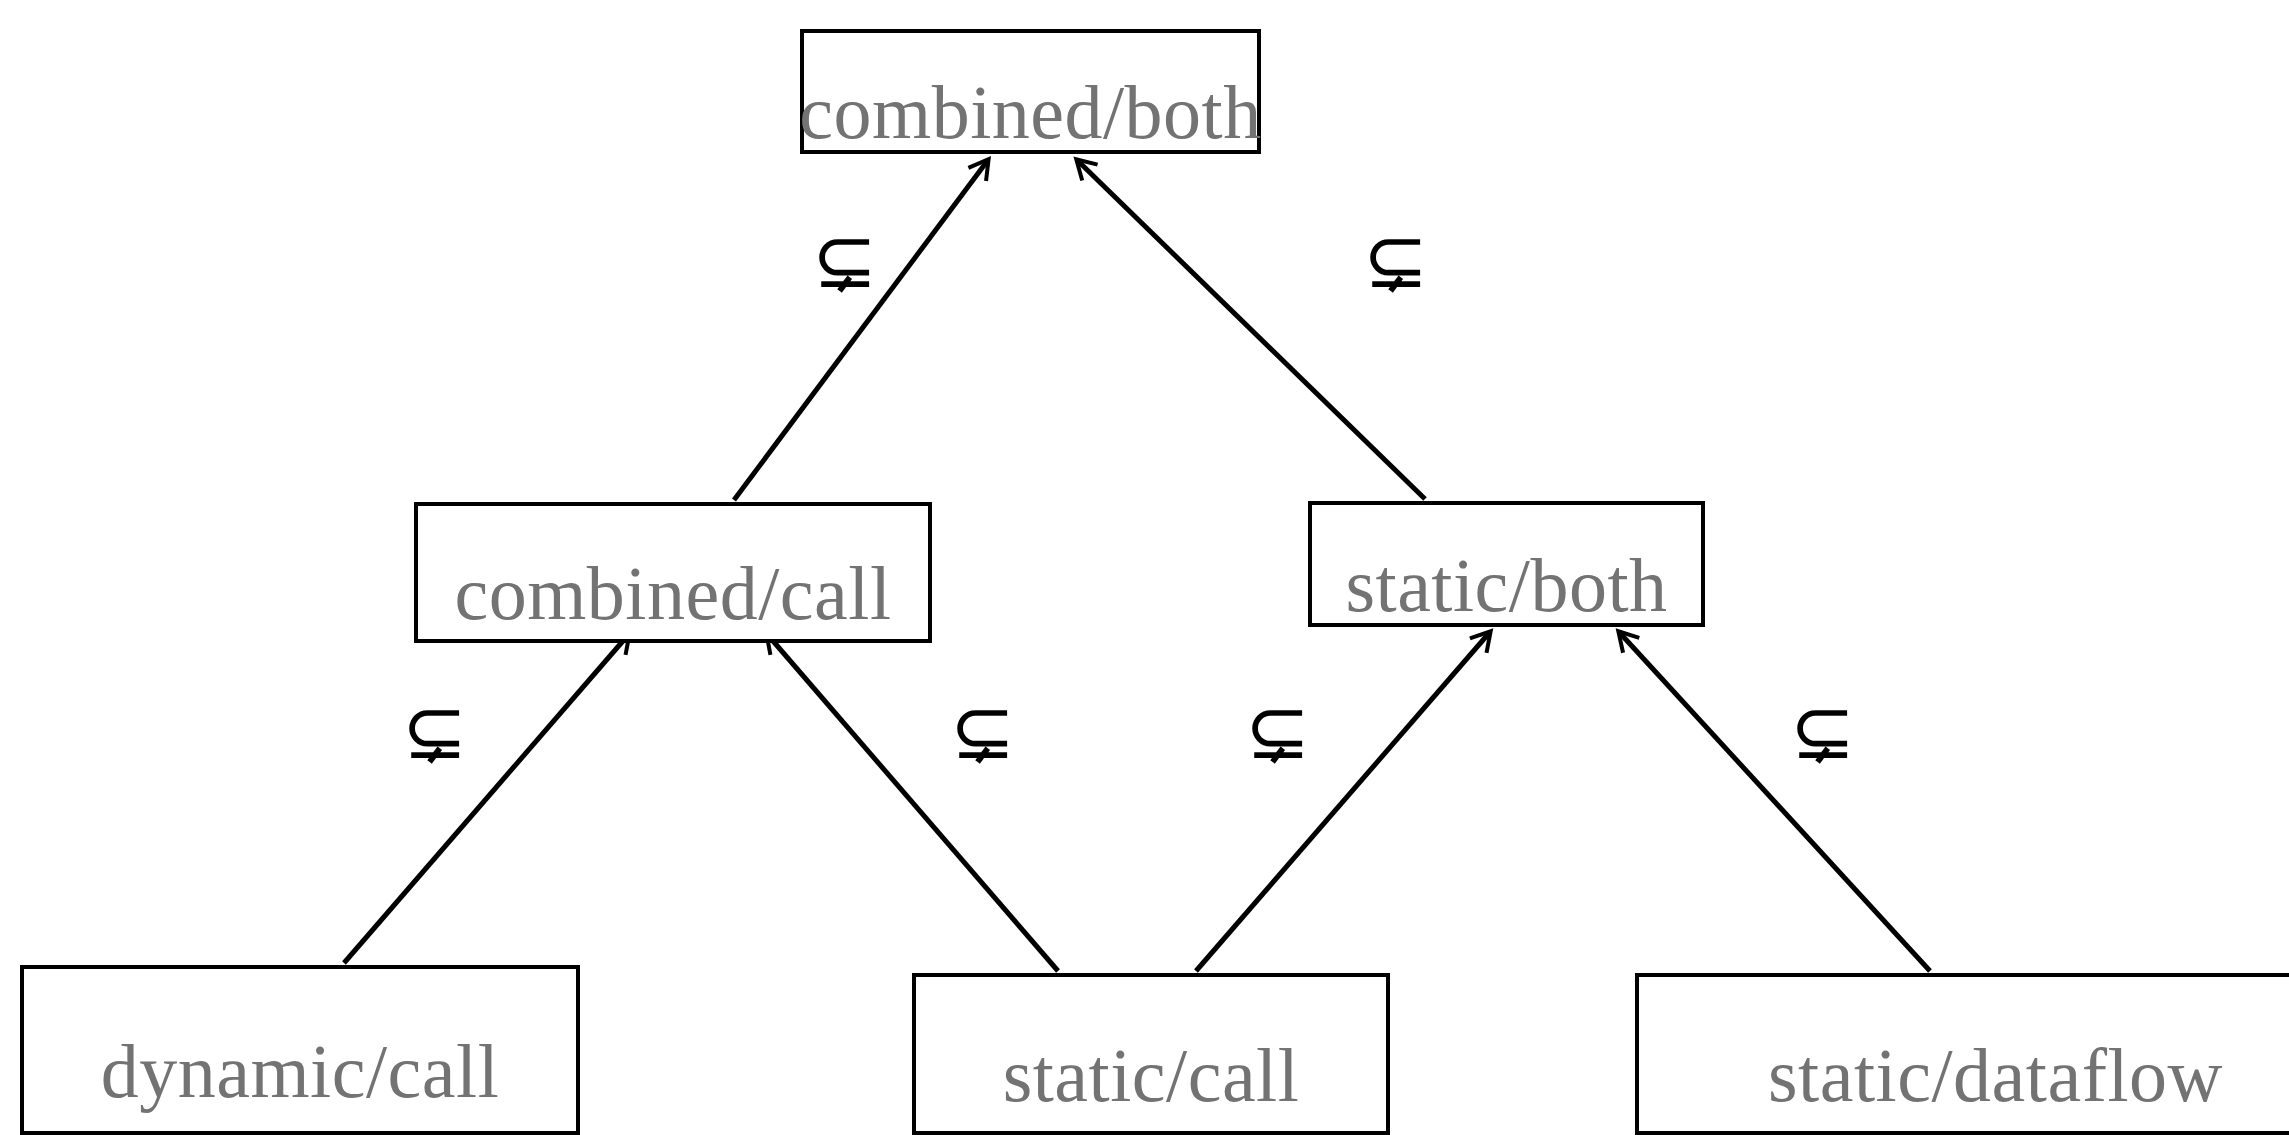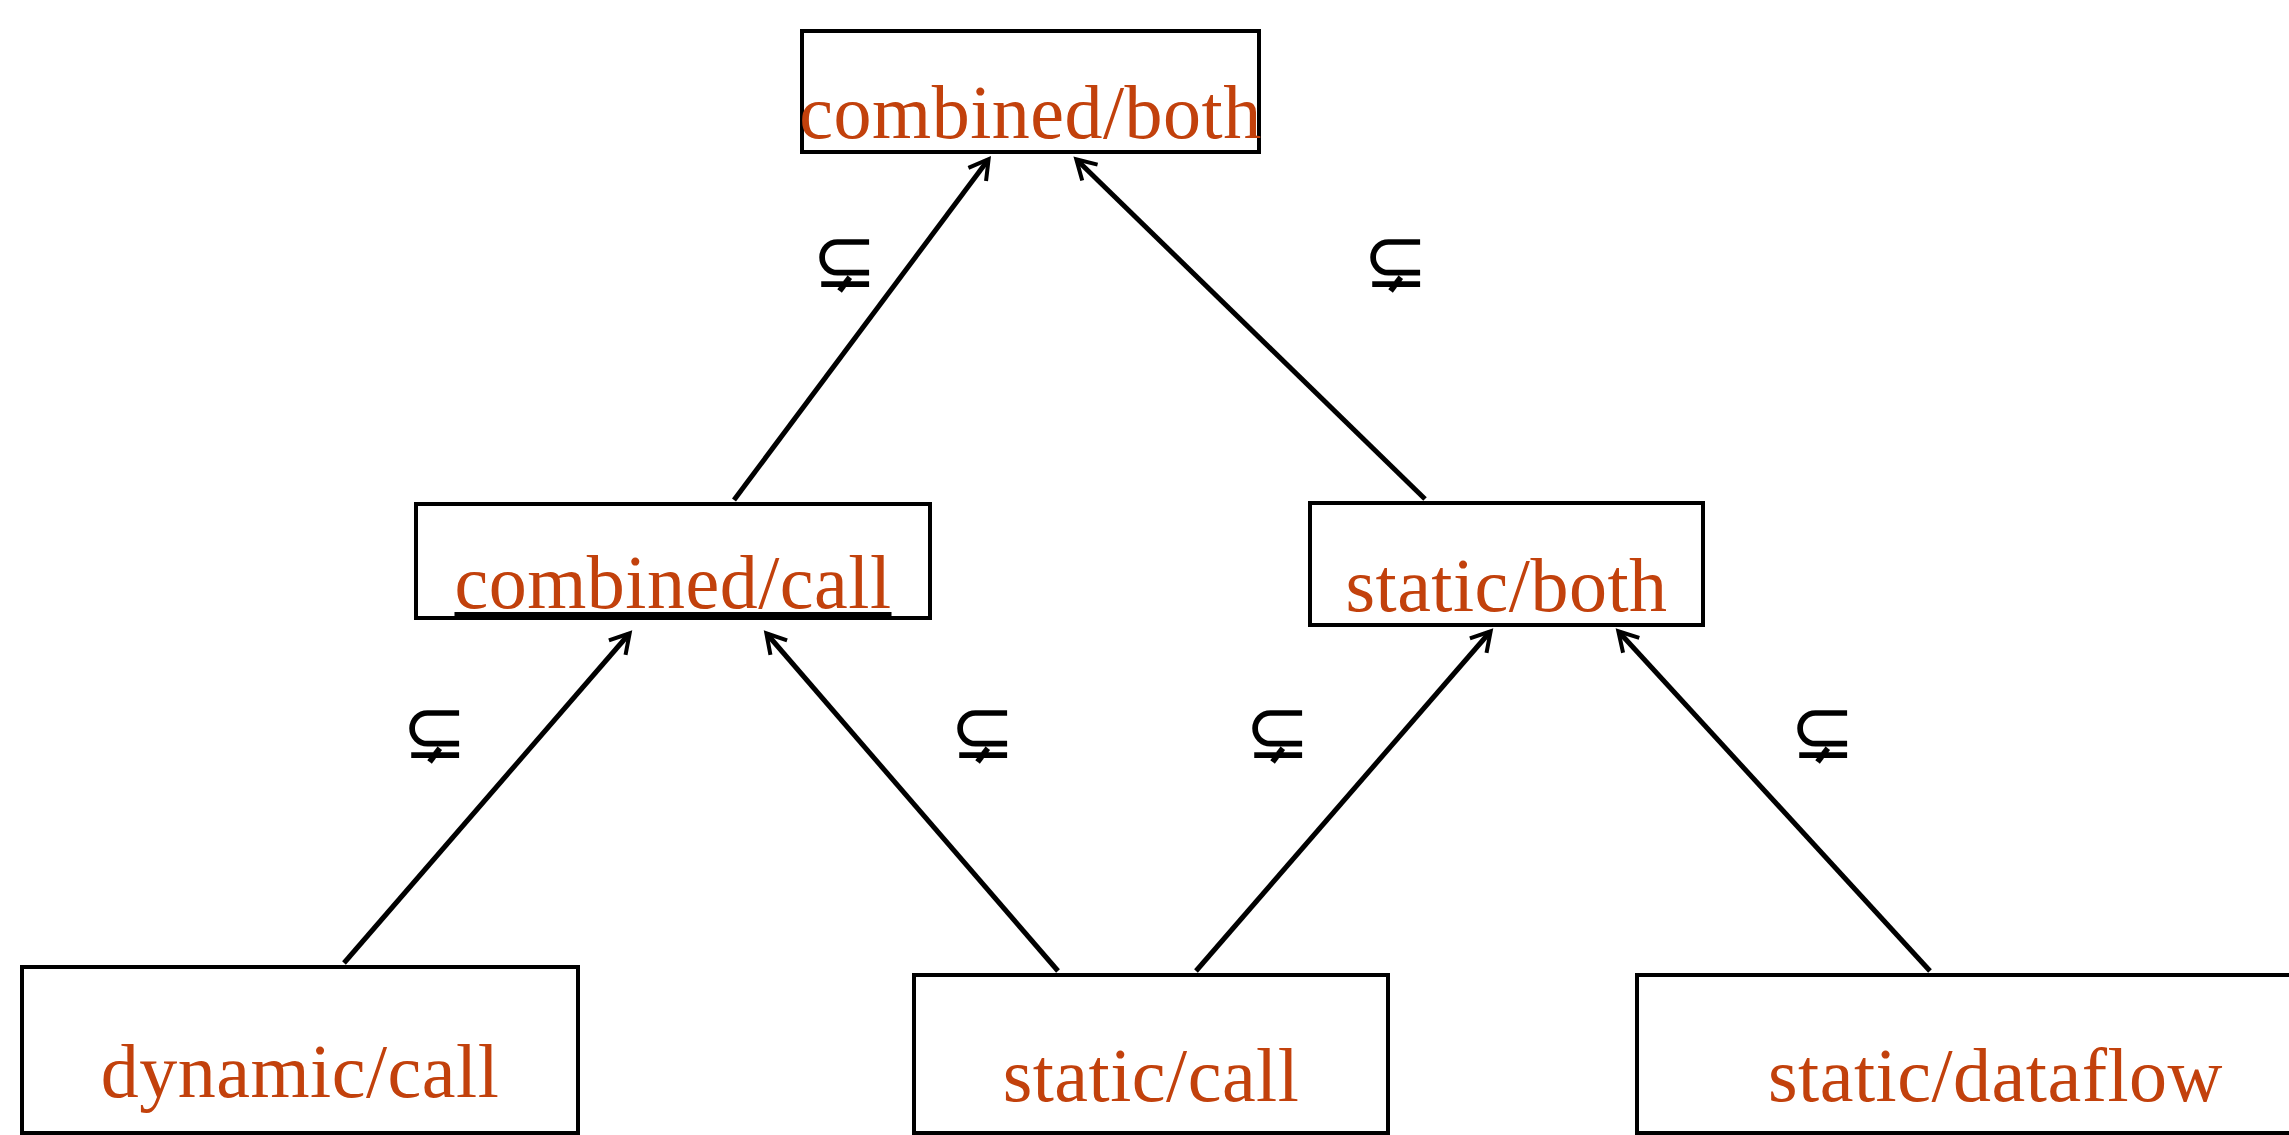--- a/index.html
+++ b/index.html
@@ -31,39 +31,39 @@
     border: 4px solid #000000;
     display: flex;
     align-items: center;
     justify-content: center;
     z-index: 5;
   }
   .node-label {
     font-family: "Liberation Serif", "DejaVu Serif", serif;
     font-size: 76px;
     line-height: 1;
-    color: #c2410c;
+    color: #737373;
     white-space: nowrap;
     letter-spacing: 0.5px;
     padding-bottom: 6px;
     margin-top: 47px;
   }
   .edge-label {
     position: absolute;
     font-family: "Liberation Serif", "DejaVu Serif", serif;
     font-size: 78px;
     line-height: 1;
     color: #000000;
     z-index: 6;
     white-space: nowrap;
     user-select: none;
   }
   
   #node-combined-both  { left: 800px;  top: 29px;  width: 461px; height: 125px; }
-  #node-combined-call  { left: 414px;  top: 502px; width: 518px; height: 118px; text-decoration: underline; }
+  #node-combined-call  { left: 414px;  top: 502px; width: 518px; height: 141px; }
   #node-static-both    { left: 1308px; top: 501px; width: 397px; height: 126px; text-align: center; }
   #node-dynamic-call   { left: 20px;   top: 965px; width: 560px; height: 170px; }
   #node-static-call    { left: 912px;  top: 973px; width: 478px; height: 162px; }
   #node-static-dataflow{ left: 1635px; top: 973px; width: 721px; height: 162px; }
 
   
   #lbl-e1 { left: 812px;  top: 222px; }
   #lbl-e2 { left: 1363px; top: 222px; }
   #lbl-e3 { left: 402px;  top: 693px; }
   #lbl-e4 { left: 950px;  top: 693px; }

